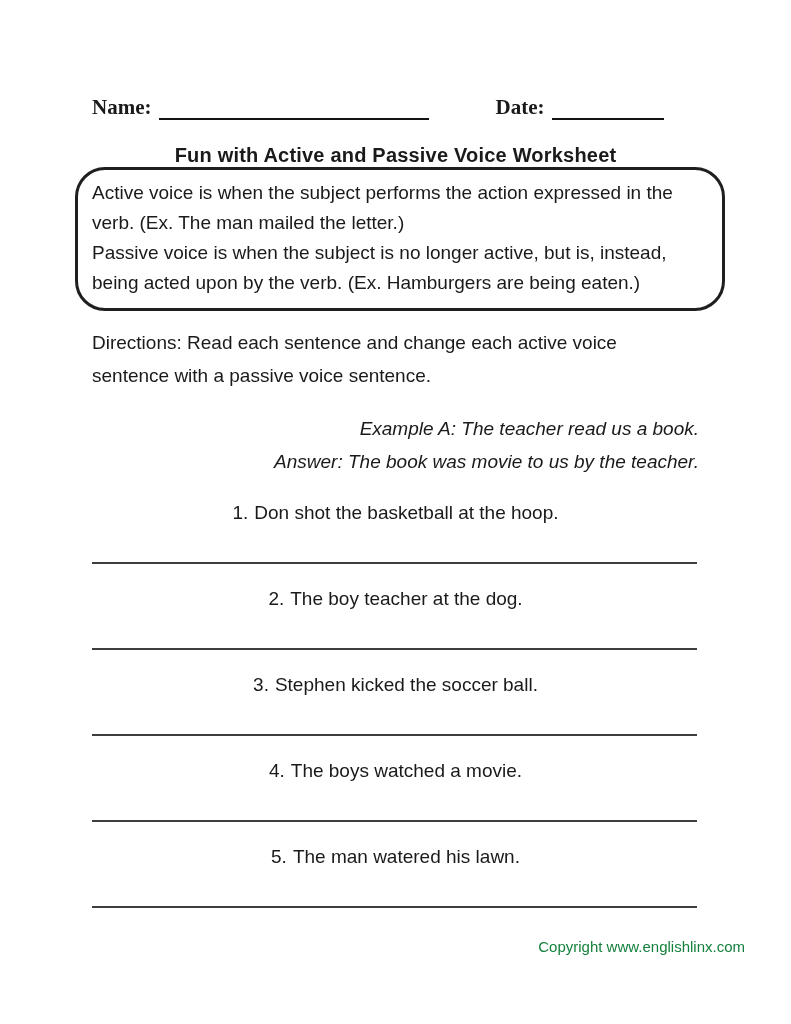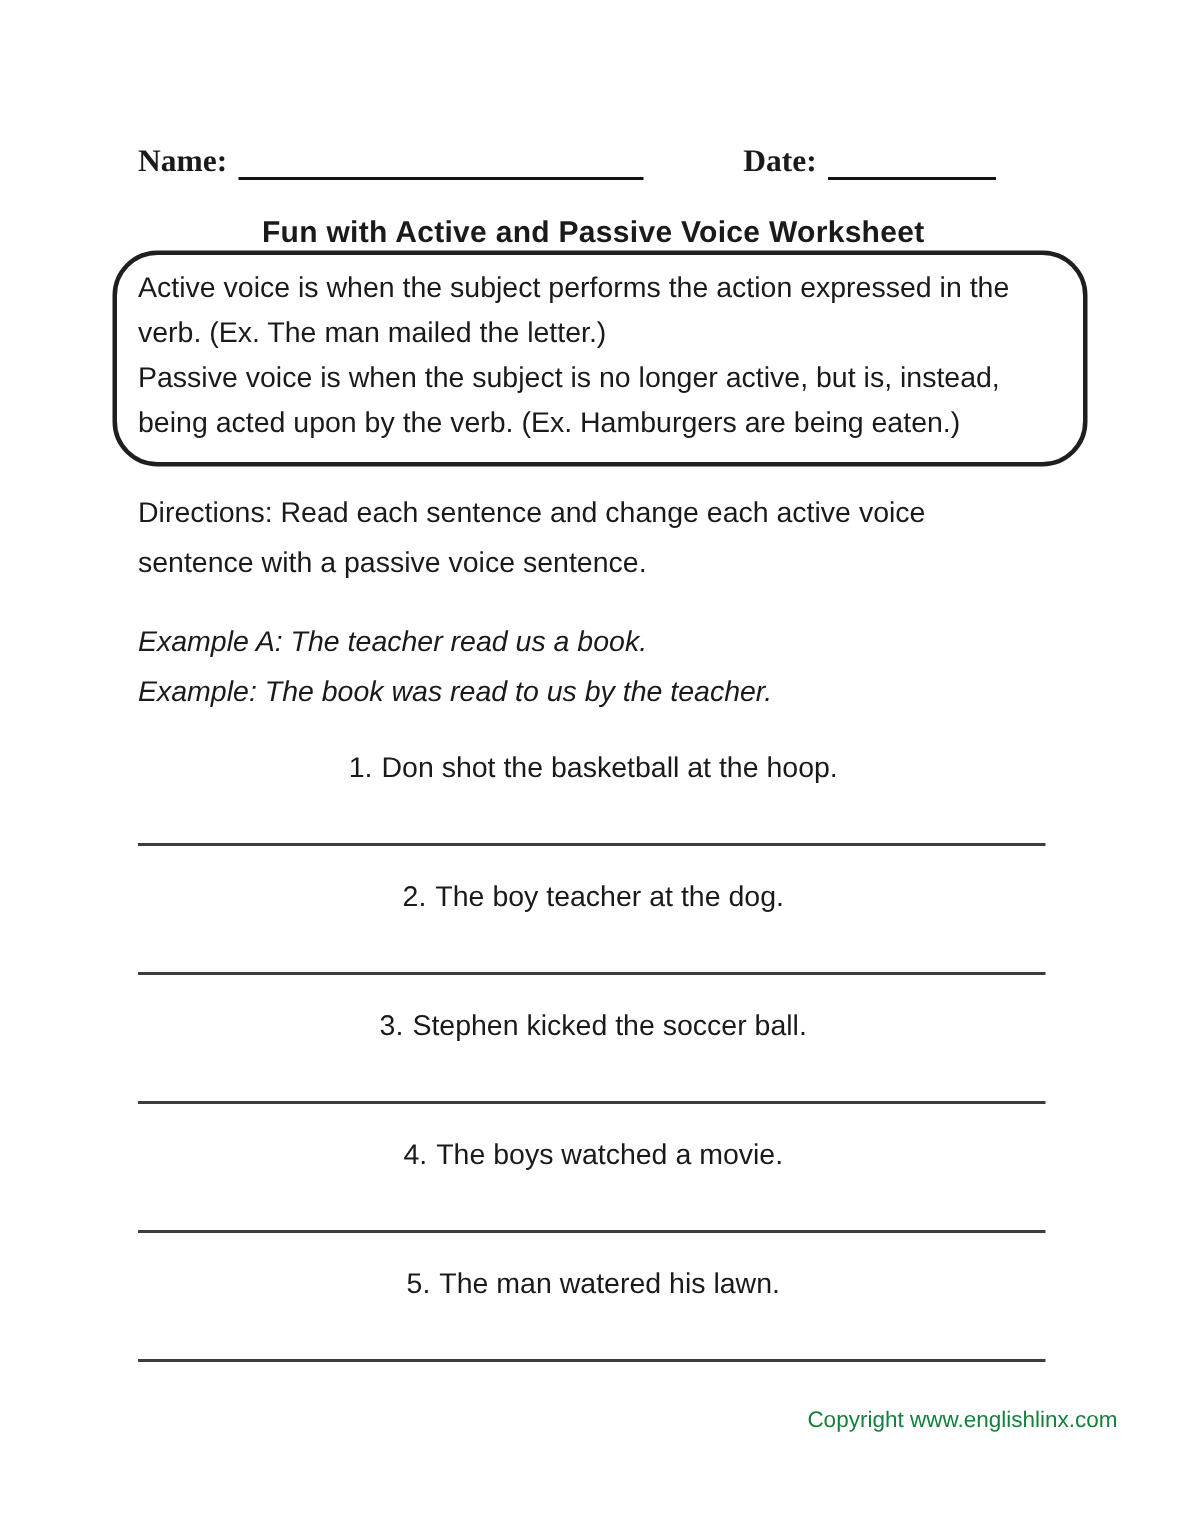--- a/index.html
+++ b/index.html
@@ -63,20 +63,21 @@
     font-size:19px;
     line-height:33px;
     max-width:608px;
   }
   
   .example{
     margin-top:20px;
     font-style:italic;
     font-size:19px;
     line-height:33px;
+    text-align:right;
   }
   
   .questions{margin-top:24px;}
   .question{margin-top:24px;text-align:center;}
   .question:first-child{margin-top:0;}
   .q-text{
     font-size:19px;
     line-height:22px;
   }
   .q-num{margin-right:6px;}
@@ -112,21 +113,21 @@
 
     <div class="def-box">
       <div>Active voice is when the subject performs the action expressed in the verb. (Ex. The man mailed the letter.)</div>
       <div>Passive voice is when the subject is no longer active, but is, instead, being acted upon by the verb. (Ex. Hamburgers are being eaten.)</div>
     </div>
 
     <div class="directions">Directions: Read each sentence and change each active voice sentence with a passive voice sentence.</div>
 
     <div class="example">
       <div>Example A: The teacher read us a book.</div>
-      <div>Example: The book was read to us by the teacher.</div>
+      <div>Answer: The book was movie to us by the teacher.</div>
     </div>
 
     <div class="questions">
 
       <div class="question">
         <div class="q-text">
           <span class="q-num">1.</span><span>Don shot the basketball at the hoop.</span>
         </div>
         <div class="answer-line"></div>
       </div>

